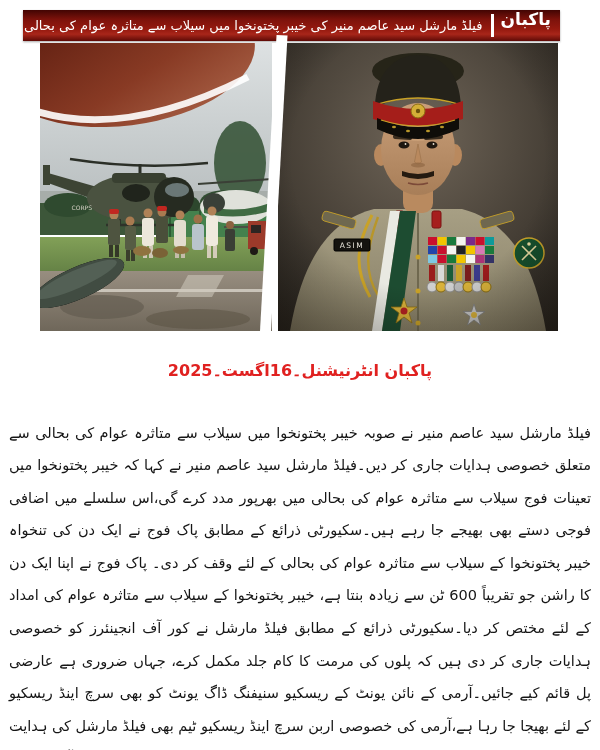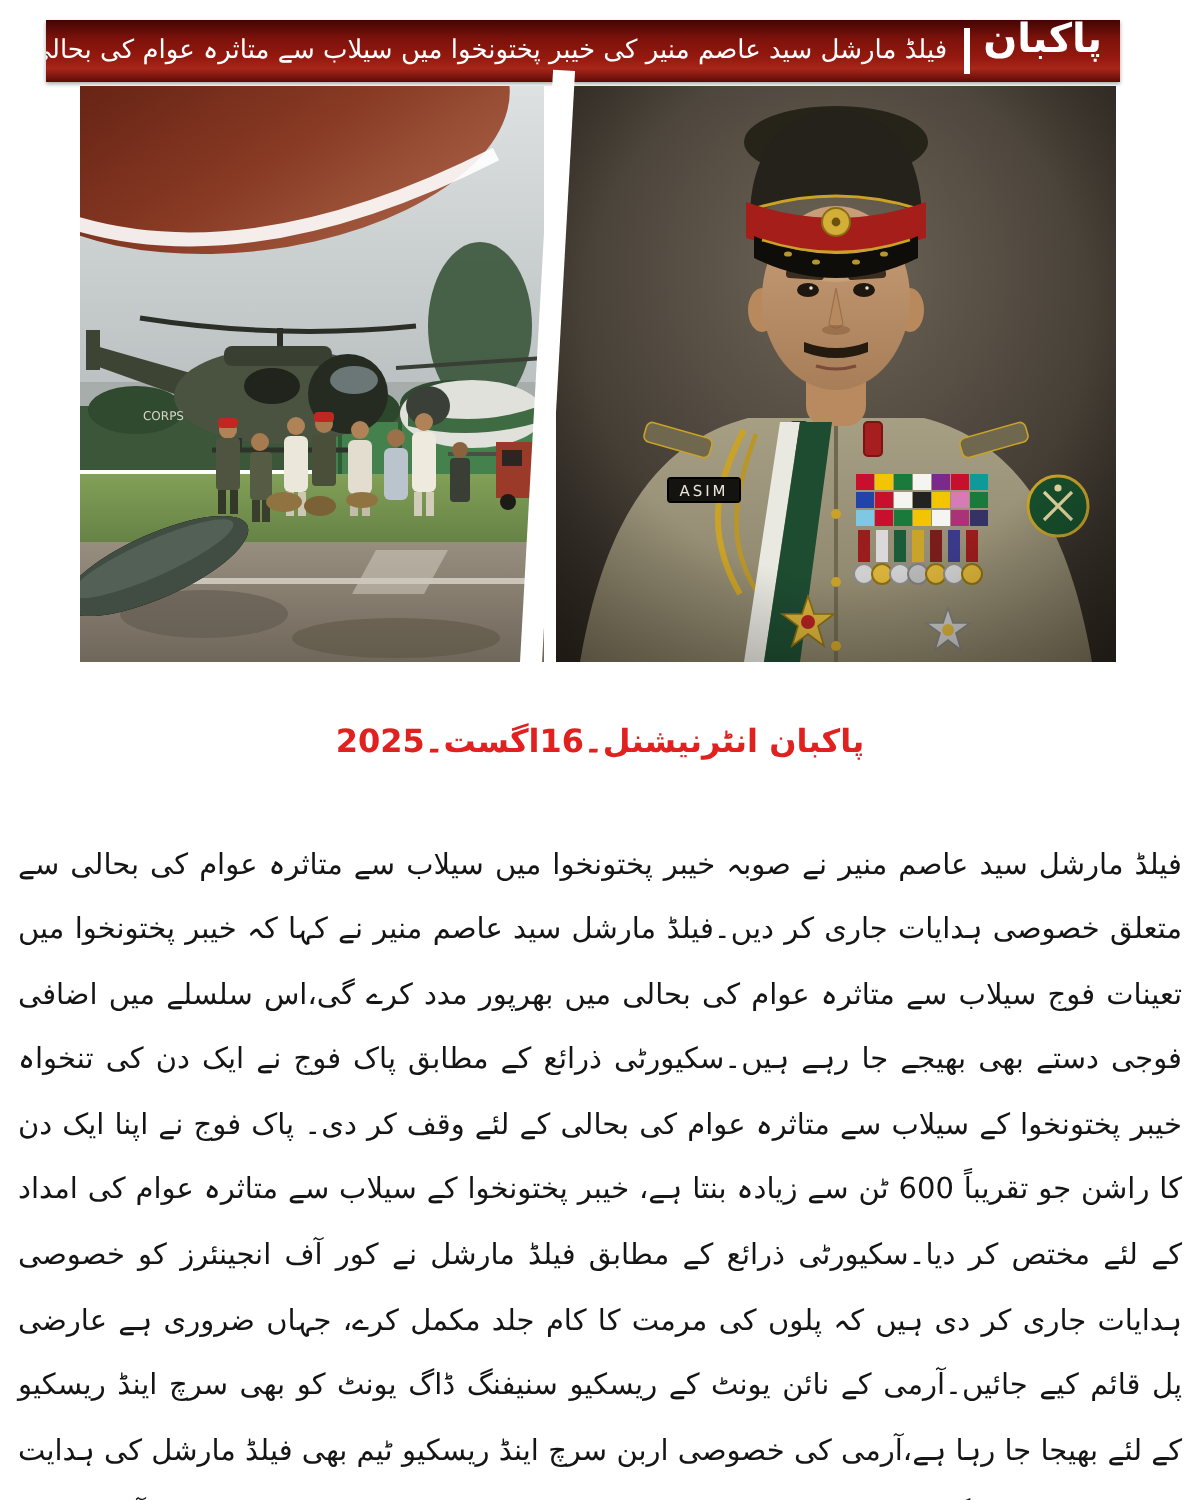--- a/index.html
+++ b/index.html
@@ -8,21 +8,21 @@
     font-family:"DejaVu Sans",sans-serif;direction:rtl;
   }
   
   .bar{
     position:absolute;top:10px;left:23px;right:40px;height:31px;
     background:linear-gradient(180deg,#420503 0%,#7c120b 30%,#96190f 62%,#a8261a 78%,#5e0a06 100%);
     display:flex;align-items:center;direction:rtl;
     box-shadow:0 1px 2px rgba(0,0,0,.35);
   }
   .logo{
-    color:#ffffff;font-weight:bold;font-size:20px;line-height:31px;
+    color:#ffffff;font-weight:bold;font-size:17px;line-height:31px;
     padding:0 9px 12px 7px;white-space:nowrap;letter-spacing:0;
   }
   .bar-sep{width:3px;height:23px;background:#ffffff;flex:0 0 auto;}
   .headline{
     flex:1;color:#ffffff;font-size:13px;line-height:31px;white-space:nowrap;
     overflow:hidden;padding:0 8px 0 10px;text-align:right;
   }
   
   .collage{position:absolute;top:43px;left:40px;width:518px;height:288px;background:#fff;}
   .photo{position:absolute;top:0;height:288px;overflow:hidden;}

